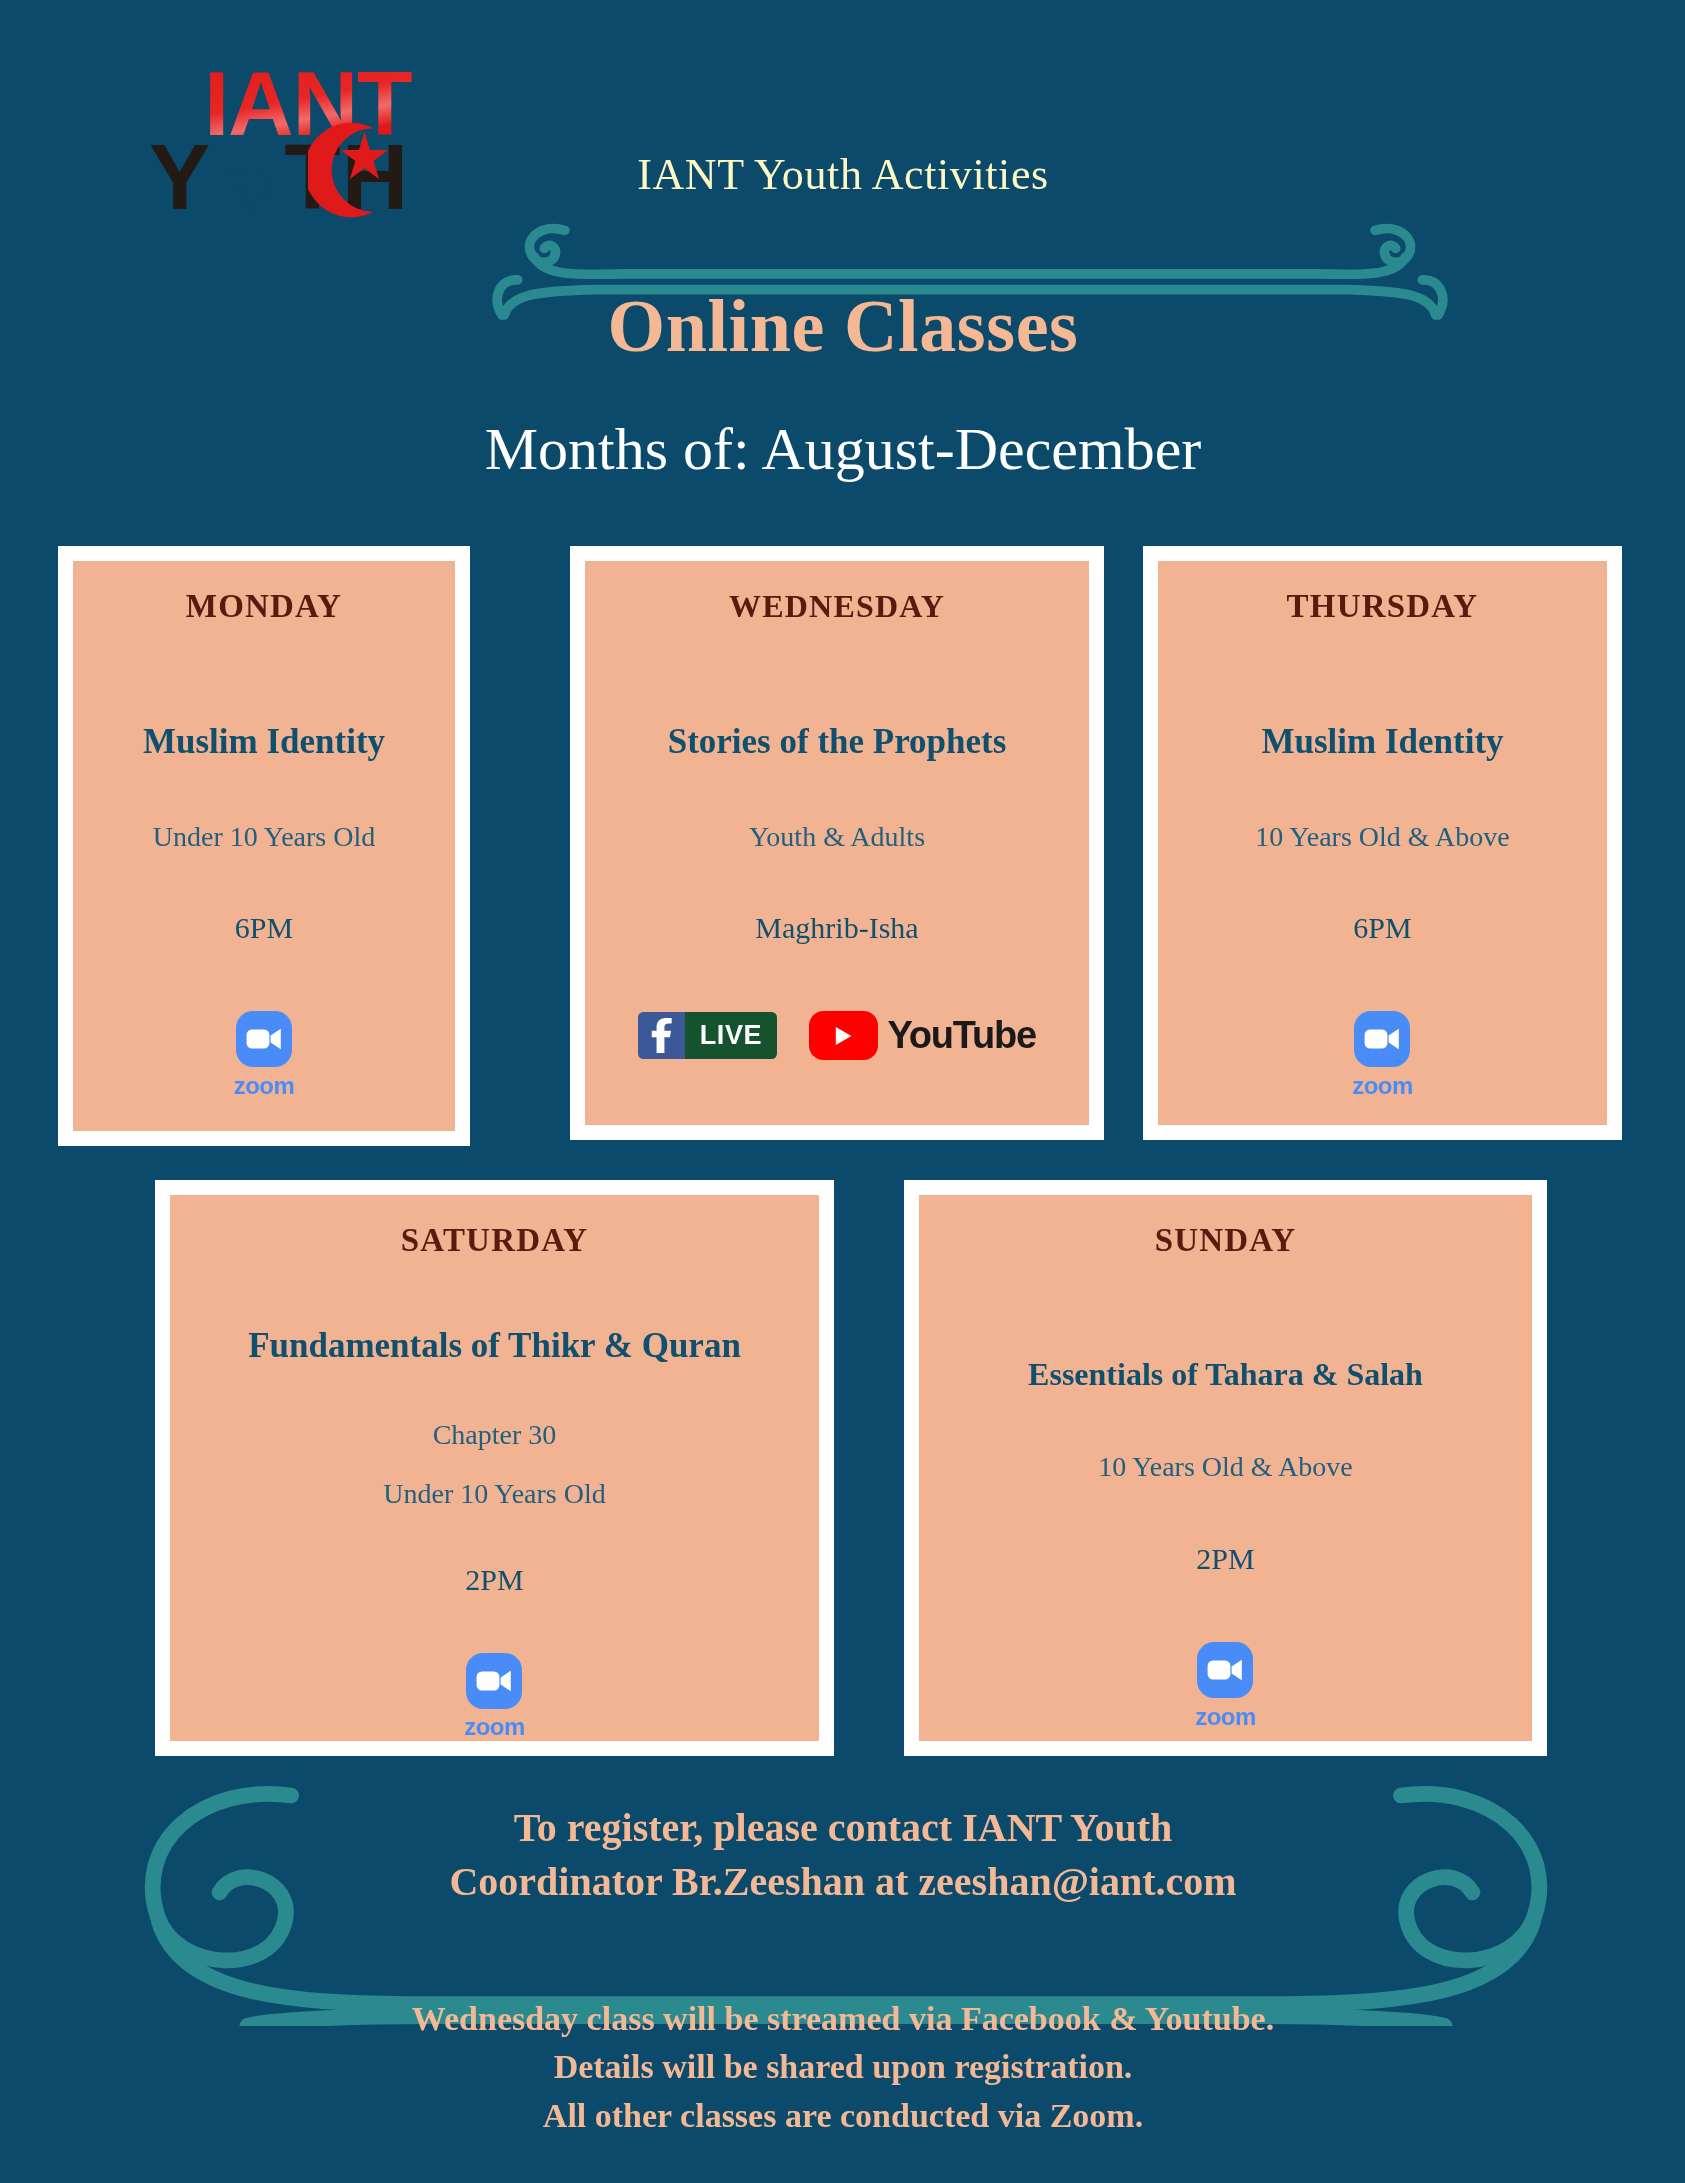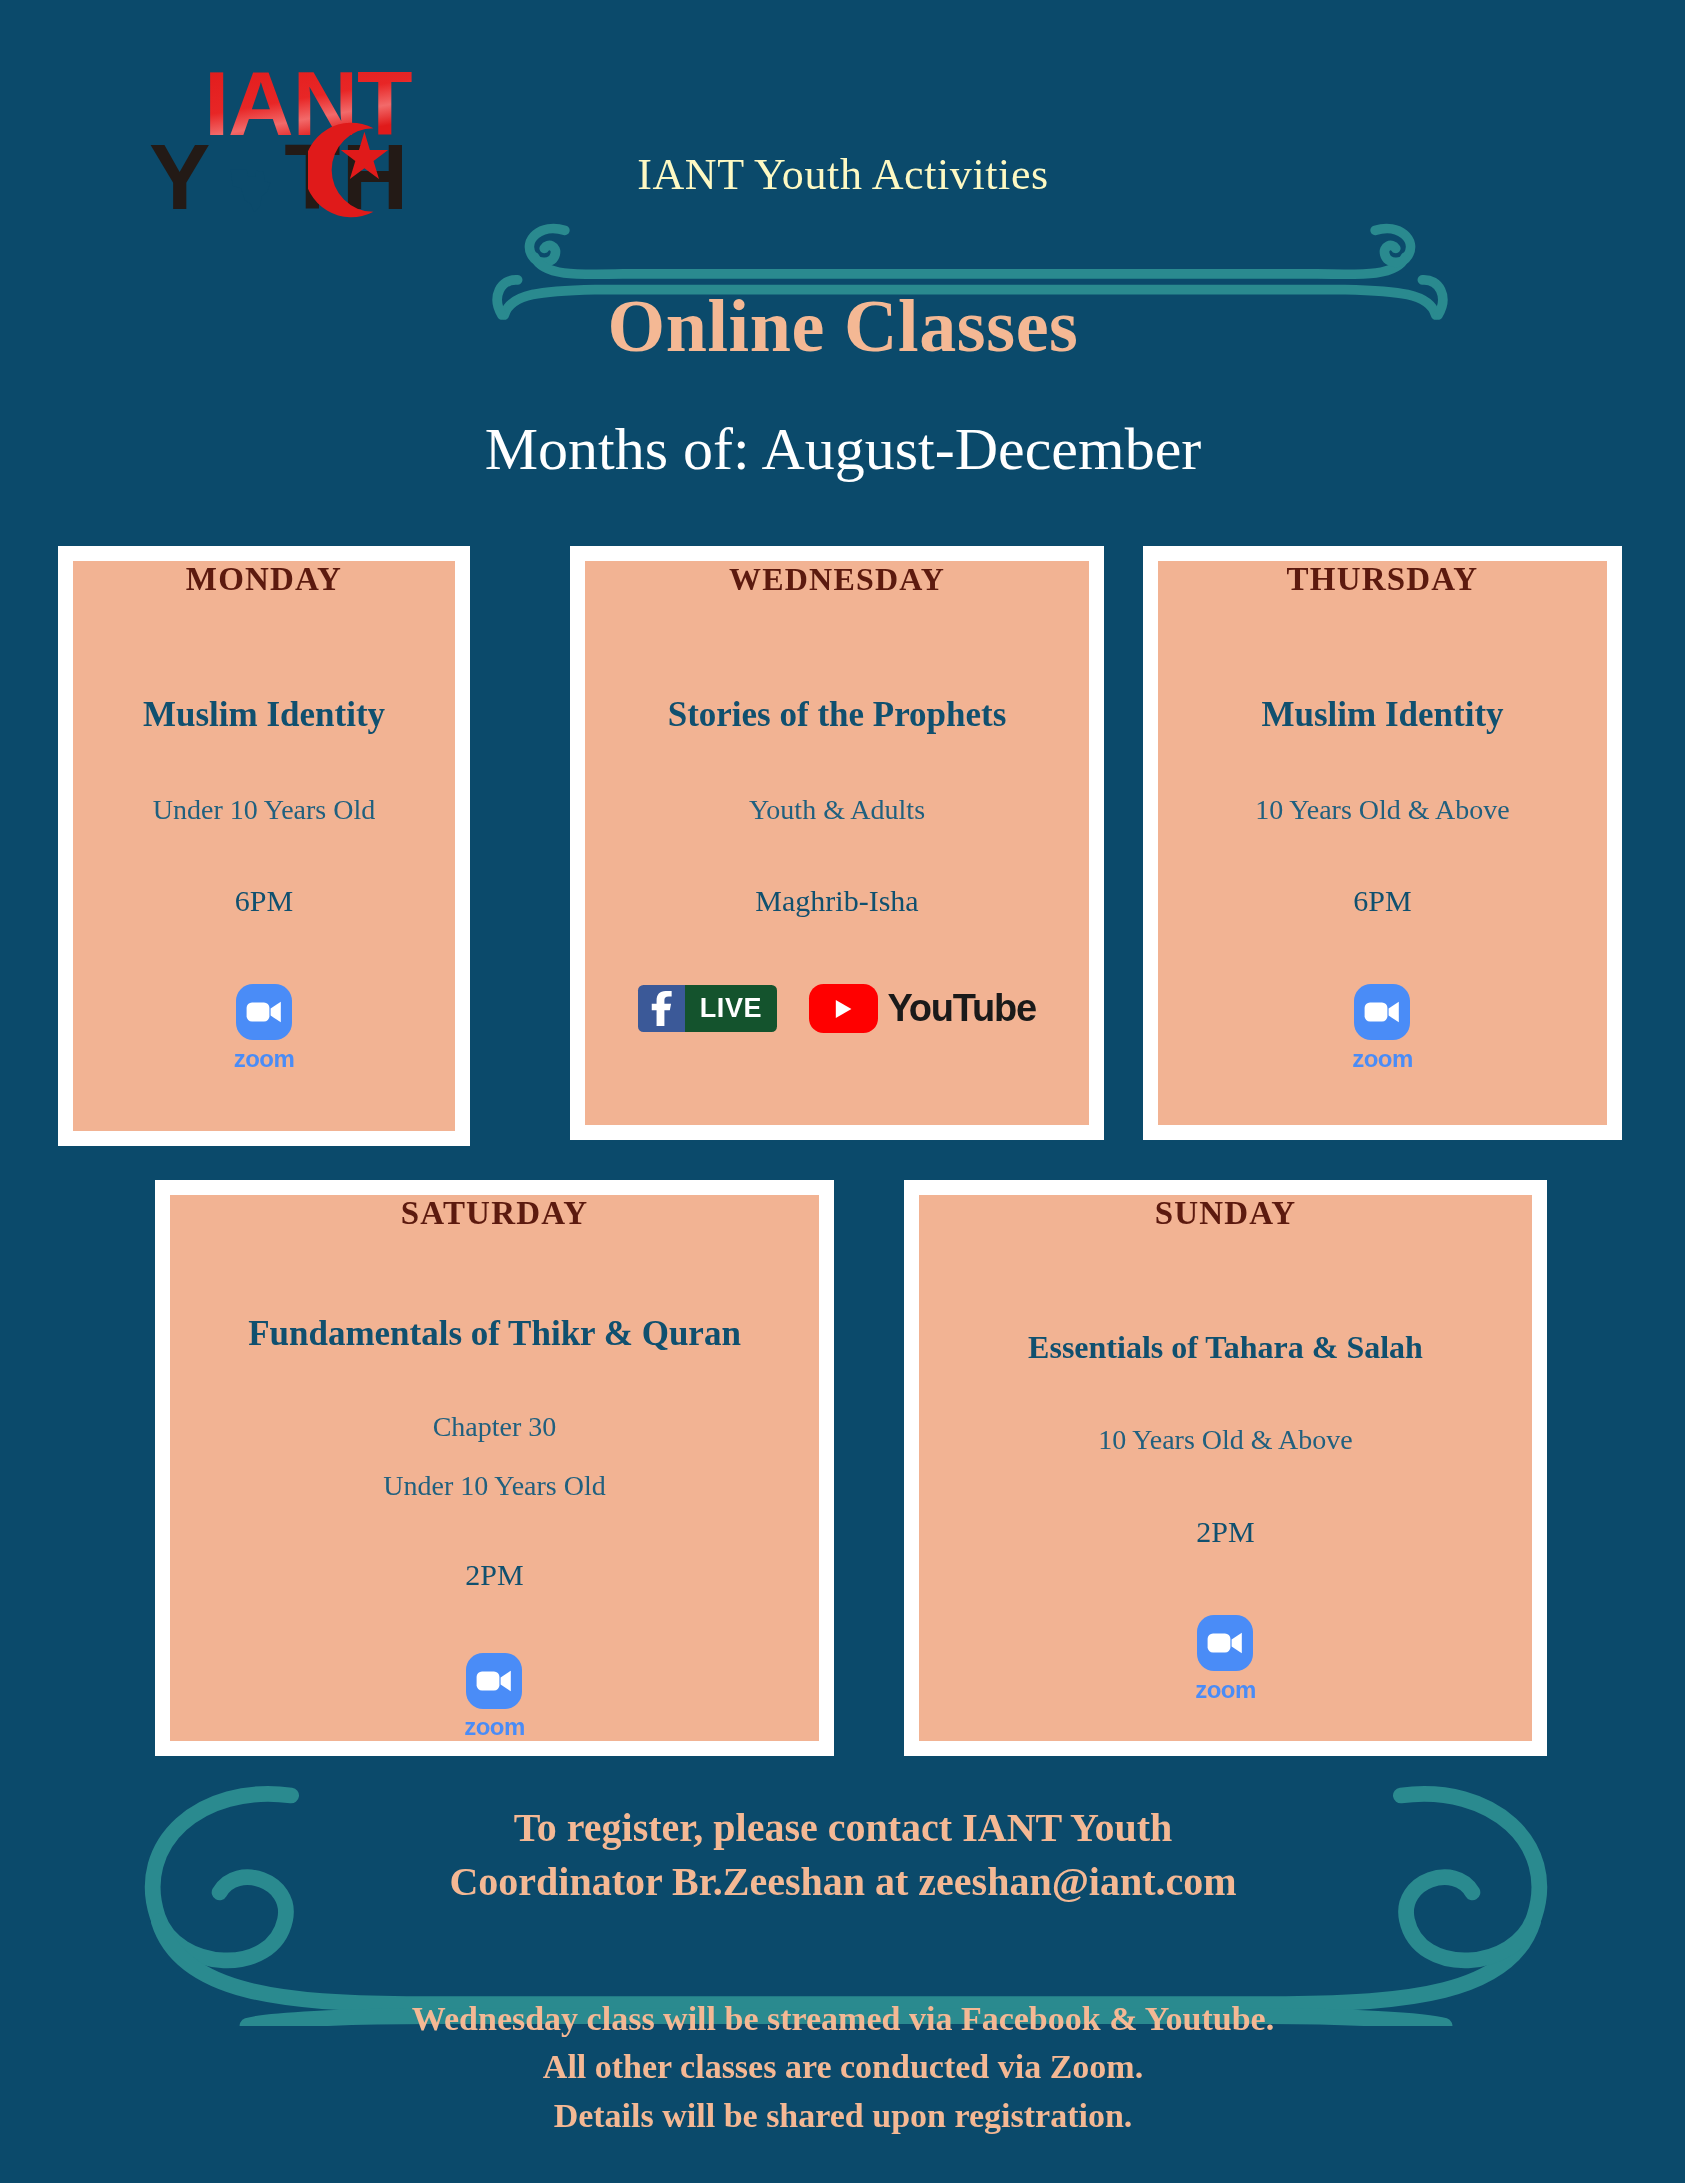--- a/index.html
+++ b/index.html
@@ -119,20 +119,21 @@
     background: #ffffff;
     padding: 14.6px;
   }
   .card-inner {
     width: 100%;
     height: 100%;
     background: #f2b393;
     display: flex;
     flex-direction: column;
     align-items: center;
+    padding-top: 27px;
     gap: 24px;
   }
   .day {
     font-family: "Liberation Serif", serif;
     font-weight: bold;
     color: #5c1a0f;
     font-size: 33px;
     letter-spacing: 1.2px;
   }
   .day.wide { font-size: 32px; }
@@ -430,18 +431,18 @@
     </g>
   </svg>
 
   <div class="contact">
     <div>To register, please contact IANT Youth</div>
     <div>Coordinator Br.Zeeshan at zeeshan@iant.com</div>
   </div>
 
   <div class="footnote">
     <div>Wednesday class will be streamed via Facebook &amp; Youtube.</div>
+    <div>Details will be shared upon registration.</div>
     <div>All other classes  are conducted via Zoom.</div>
-    <div>Details will be shared upon registration.</div>
   </div>
 
 </div>
 
 
 </body></html>

